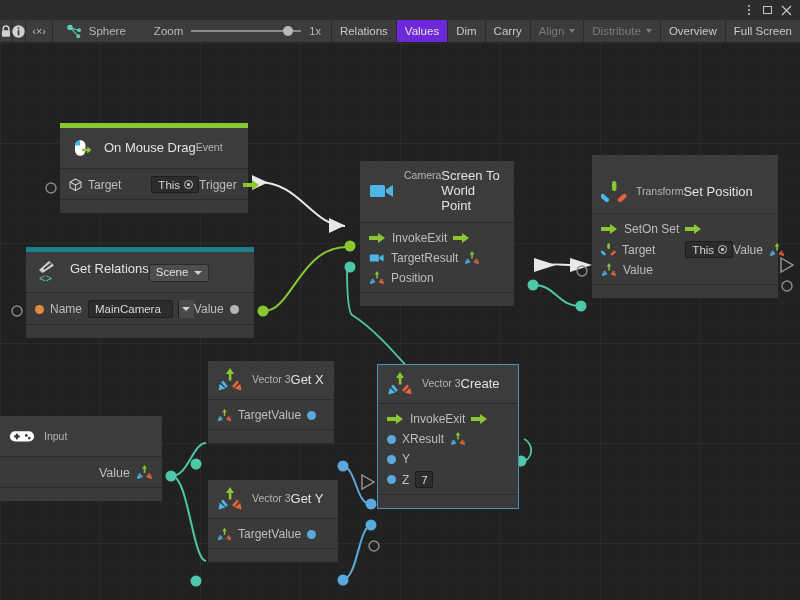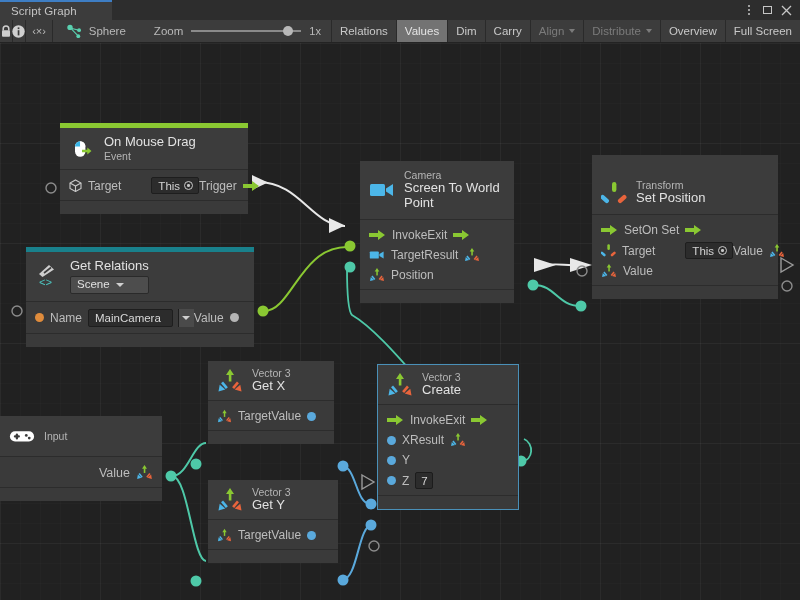--- a/index.html
+++ b/index.html
@@ -48,21 +48,21 @@
   .slider { position:relative; width:110px; height:11px; display:flex; align-items:center; }
   .slider .track { position:absolute; left:0; right:0; height:1.5px; background:#8a8a8a; }
   .slider .knob { position:absolute; right:8px; width:10px; height:10px; border-radius:50%; background:#b8b8b8; }
   .zoomval { color:#b9b9b9; font-size:11px; }
   .tb-btn {
     display:flex; align-items:center; justify-content:center;
     padding:0 8px; color:#c9c9c9; font-size:11.5px;
     border-left:1px solid #2a2a2a;
     white-space:nowrap;
   }
-  .tb-btn.active { background:#737373; color:#e4e4e4; }
+  .tb-btn.active { background:#6d28d9; color:#e4e4e4; }
   .tb-btn.dim { color:#7b7b7b; }
   .caret { display:inline-block; margin-left:5px; width:0; height:0;
     border-left:3.5px solid transparent; border-right:3.5px solid transparent; }
   .caret.off { border-top:4px solid #7b7b7b; }
 
   
   .canvas {
     position:absolute; left:0; top:43px; width:800px; height:557px;
     background:
       linear-gradient(to right, rgba(255,255,255,0.030) 1px, transparent 1px) 0 0/100px 100px,
@@ -75,21 +75,21 @@
   svg.wires { position:absolute; left:0; top:0; width:800px; height:557px; pointer-events:none; }
 
   
   .node { position:absolute; background:#3a3a3a; }
   .node .accent { height:5px; width:100%; }
   .node .head {
     background:#3c3c3c; display:flex; align-items:center; gap:9px;
     padding:7px 10px 7px 9px;
   }
   .node .head .glyph { width:26px; height:26px; flex:0 0 26px; display:flex; align-items:center; justify-content:center; }
-  .node .titles { display:flex; flex-direction:column; justify-content:center; line-height:1.15; }
+  .node .titles { display:flex; flex-direction:row; justify-content:center; line-height:1.15; }
   .node .t-small { color:#b5b5b5; font-size:10.5px; }
   .node .t-big { color:#e2e2e2; font-size:13px; }
   .node .body { border-top:1px solid #2c2c2c; background:#3a3a3a; padding:5px 0 4px 0; }
   .node .foot { border-top:1px solid #2c2c2c; height:14px; background:#3a3a3a; }
   .row { display:flex; align-items:center; justify-content:flex-start; padding:2px 9px; min-height:20px; }
   .side { display:flex; align-items:center; gap:6px; }
   .lbl { color:#bdbdbd; font-size:12px; white-space:nowrap; }
   .lbl.big { font-size:12.5px; }
 
   
@@ -123,23 +123,20 @@
     font-size:11.5px;height:17px;min-width:18px;padding:0 4px;display:inline-flex;align-items:center;justify-content:center;
   }
   .selected { outline:1px solid #4a90b8; outline-offset:0; }
 </style>
 </head>
 <body>
 
 <div id="app">
 
   <div class="titlebar">
-    <div class="tab">
-      <span class="tab-label">Script Graph</span>
-    </div>
     <div class="win-btns">
       <div class="win-btn">
         <span class="kebab">
             <i></i>
             <i></i>
             <i></i>
           </span>
       </div>
       <div class="win-btn">
           <span class="sq"></span>

